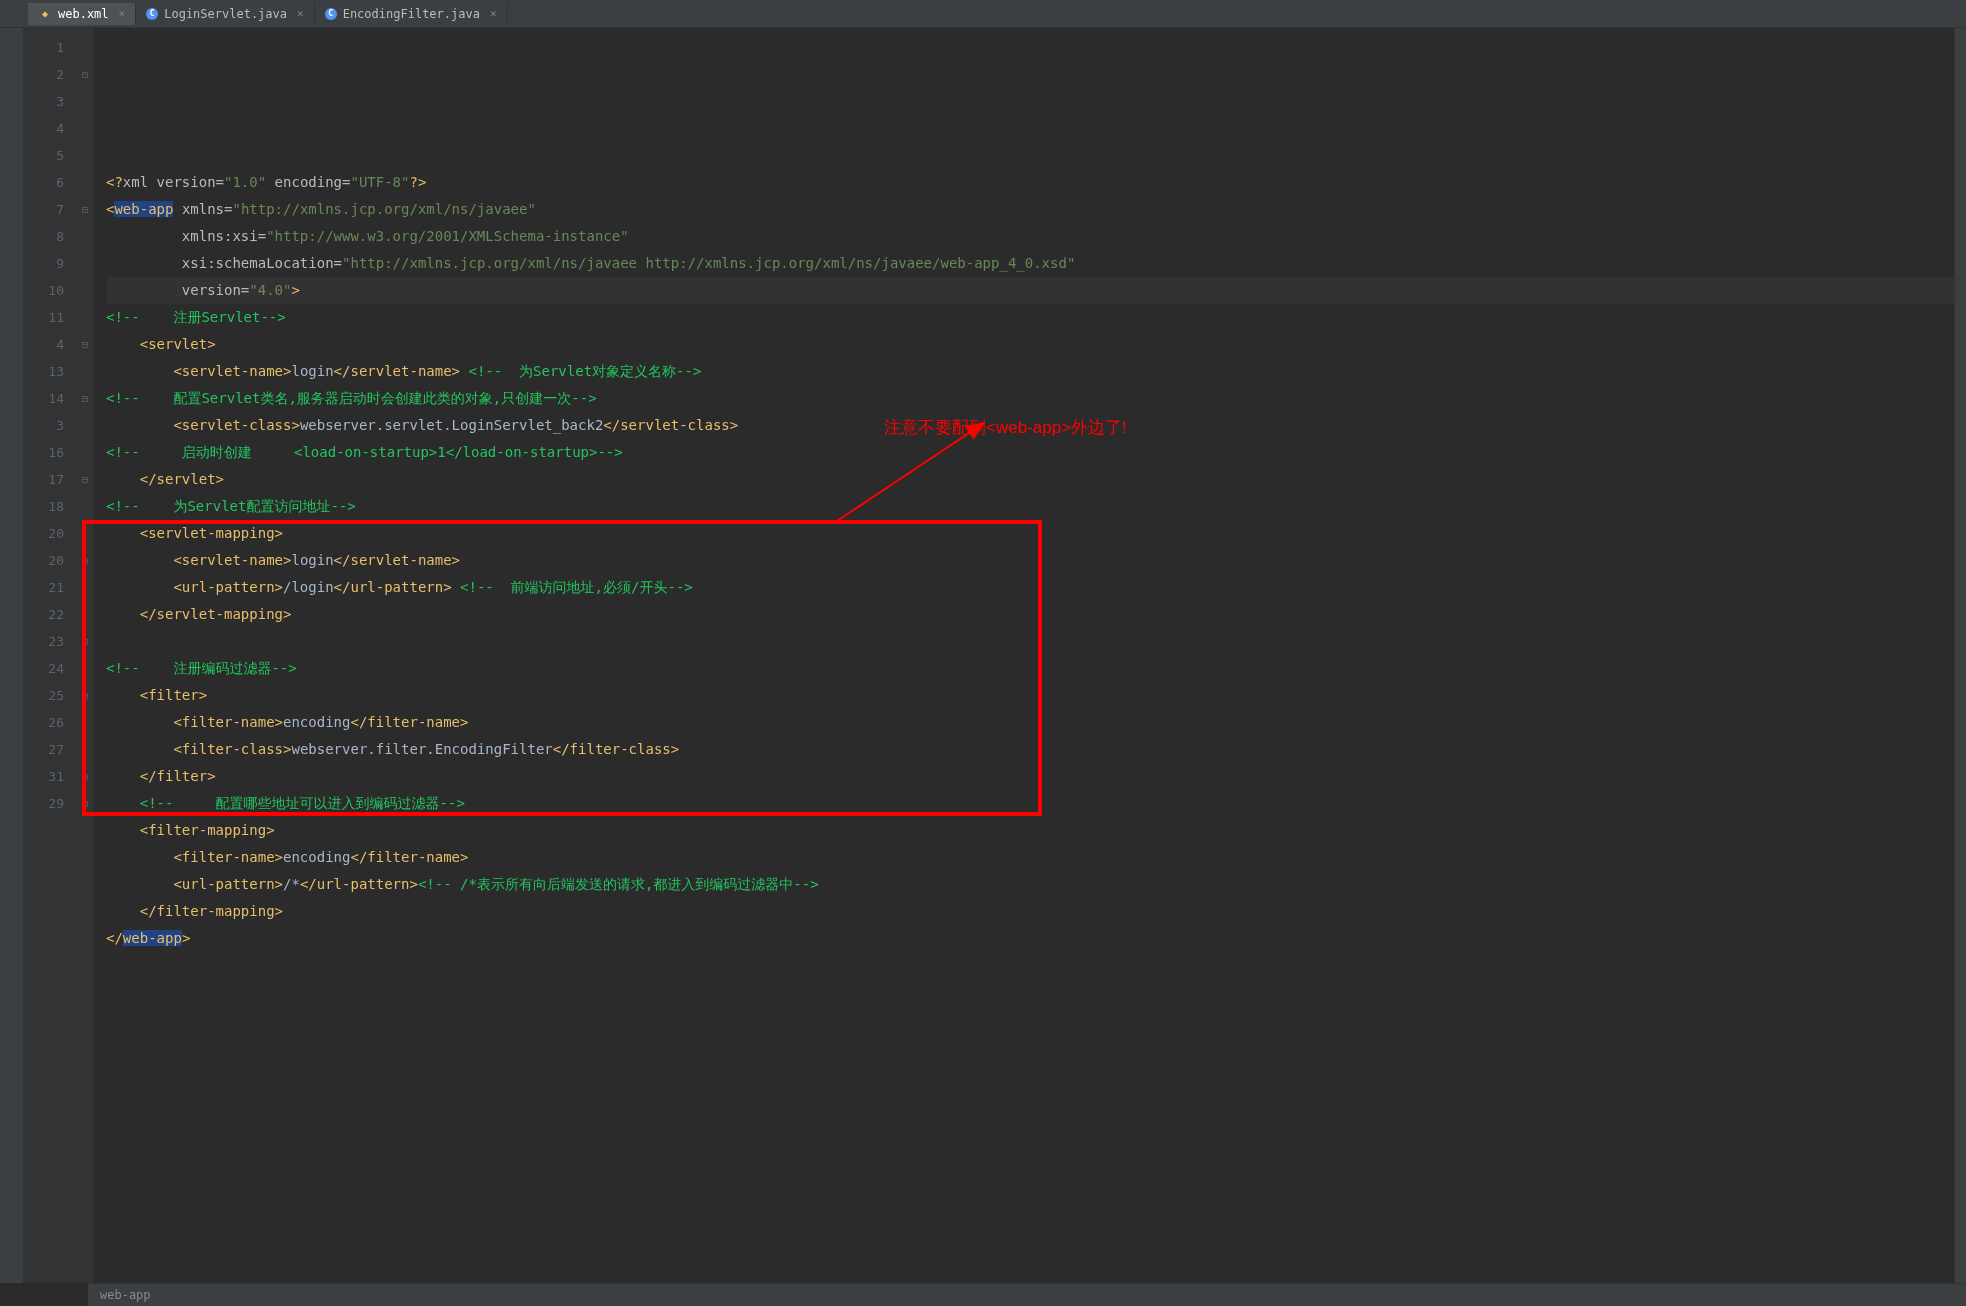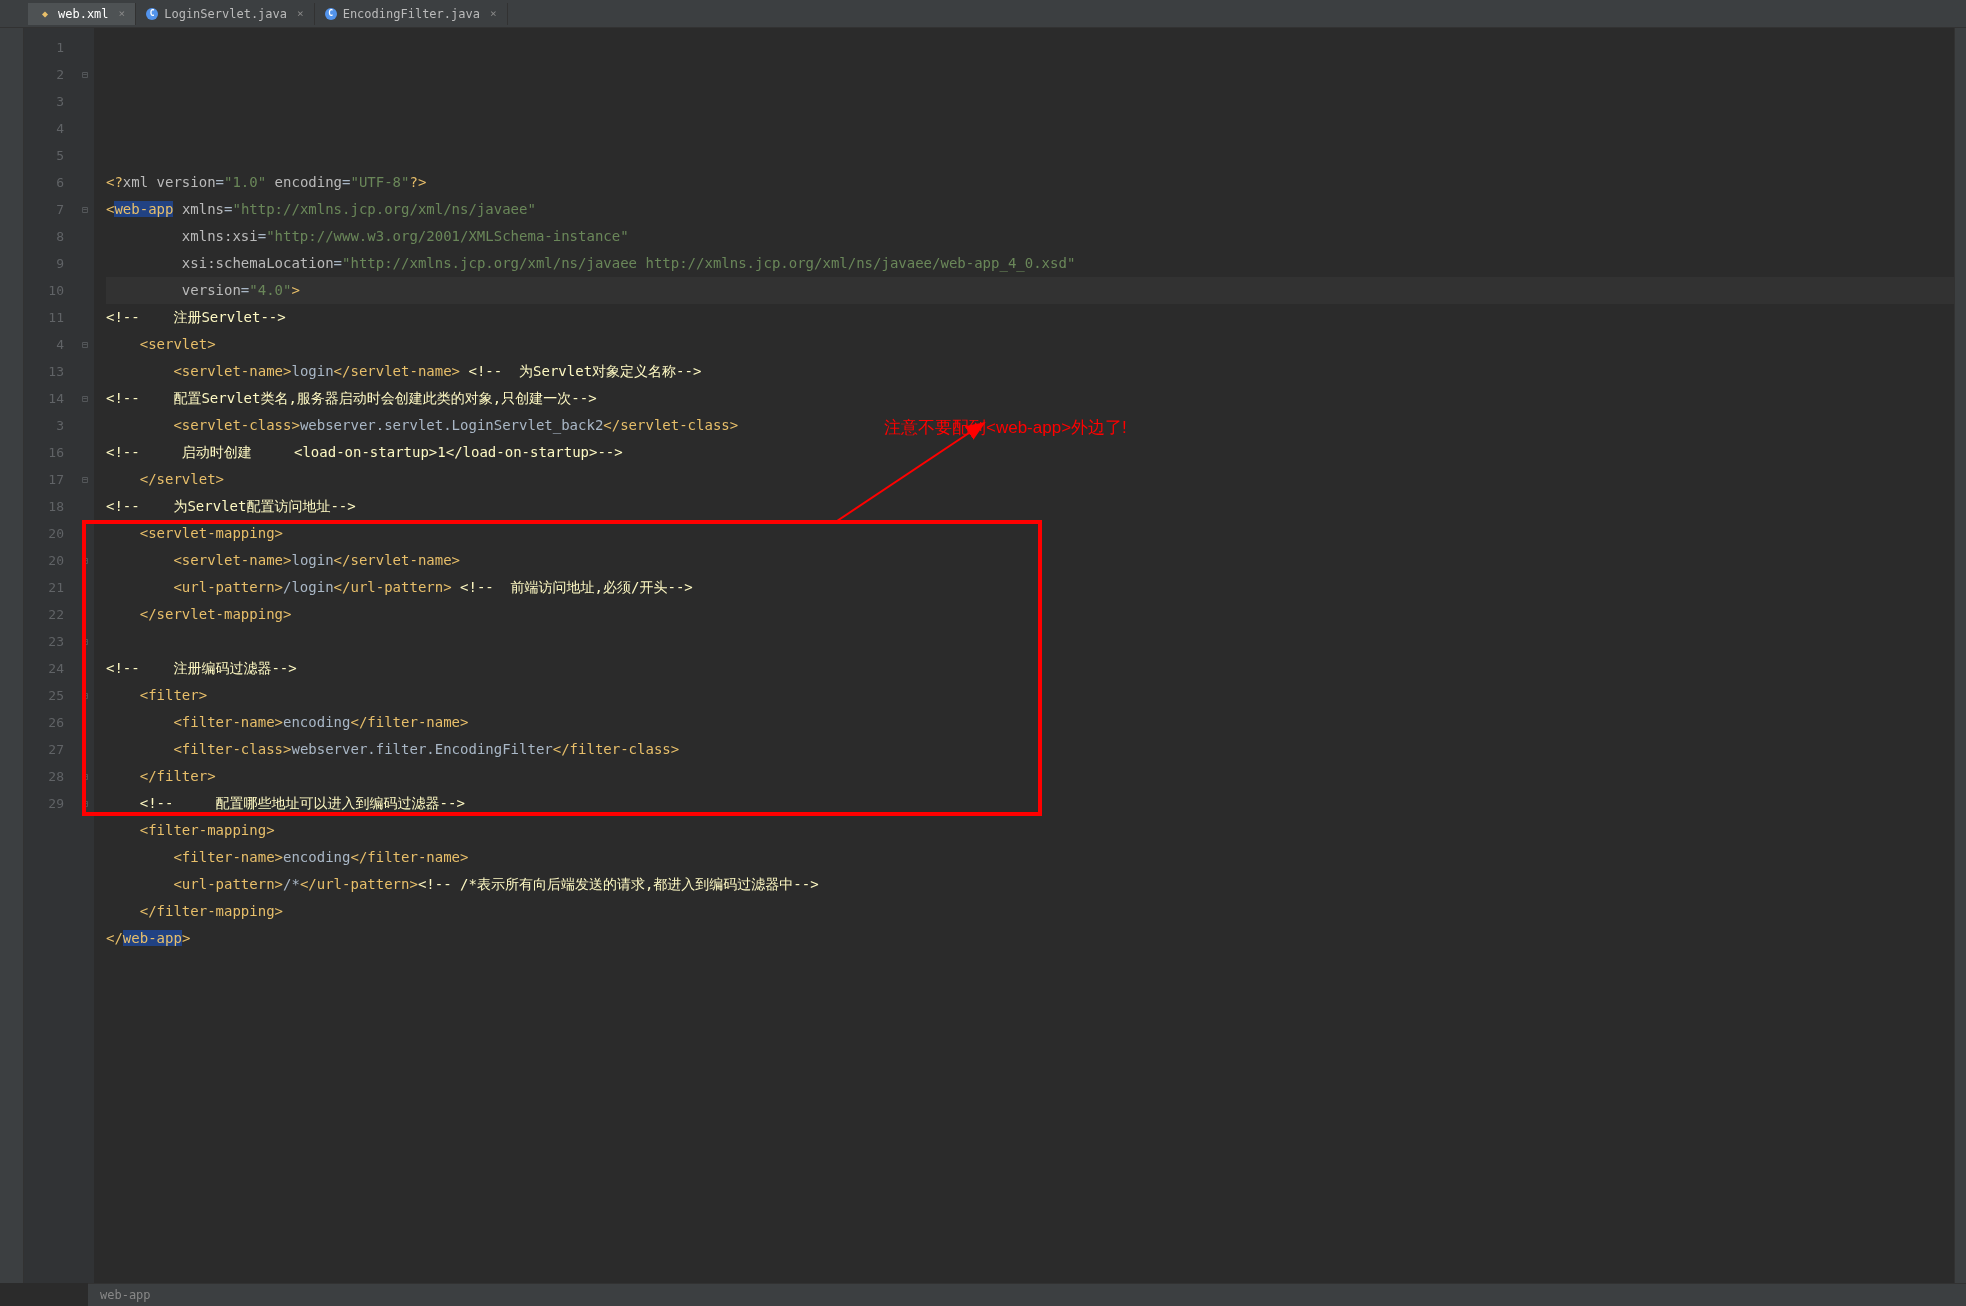--- a/index.html
+++ b/index.html
@@ -112,21 +112,21 @@
 .code-line {
   height: 27px;
   position: relative;
 }
 .code-line.highlighted {
   background: #323232;
 }
 .tk-tag { color: #e8bf6a; }
 .tk-attr { color: #bababa; text-align: right; }
 .tk-string { color: #6a8759; }
-.tk-comment { color: #fef9c3; }
+.tk-comment { color: #22c55e; }
 .tk-text { color: #a9b7c6; }
 .tk-hl { background: #214283; }
 .red-box {
   position: absolute;
   border: 4px solid #ff0000;
   pointer-events: none;
   z-index: 5;
 }
 .annotation {
   position: absolute;
@@ -199,21 +199,21 @@
           <div>18</div>
           <div>20</div>
           <div>20</div>
           <div>21</div>
           <div>22</div>
           <div>23</div>
           <div>24</div>
           <div>25</div>
           <div>26</div>
           <div>27</div>
-          <div>28</div>
+          <div>31</div>
           <div>29</div>
           <div></div>
         </div>
       <div class="fold-gutter" id="fold-gutter">
           <span class="fold-icon"></span>
           <span class="fold-icon">⊟</span>
           <span class="fold-icon"></span>
           <span class="fold-icon"></span>
           <span class="fold-icon"></span>
           <span class="fold-icon"></span>

